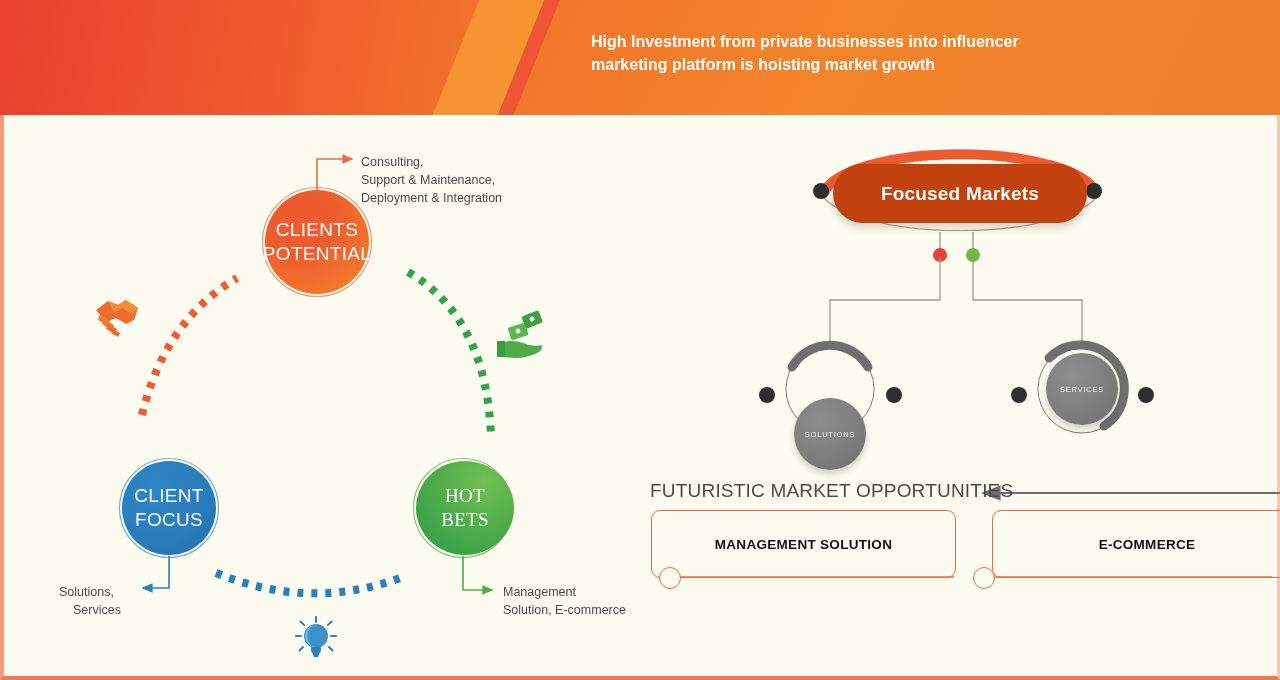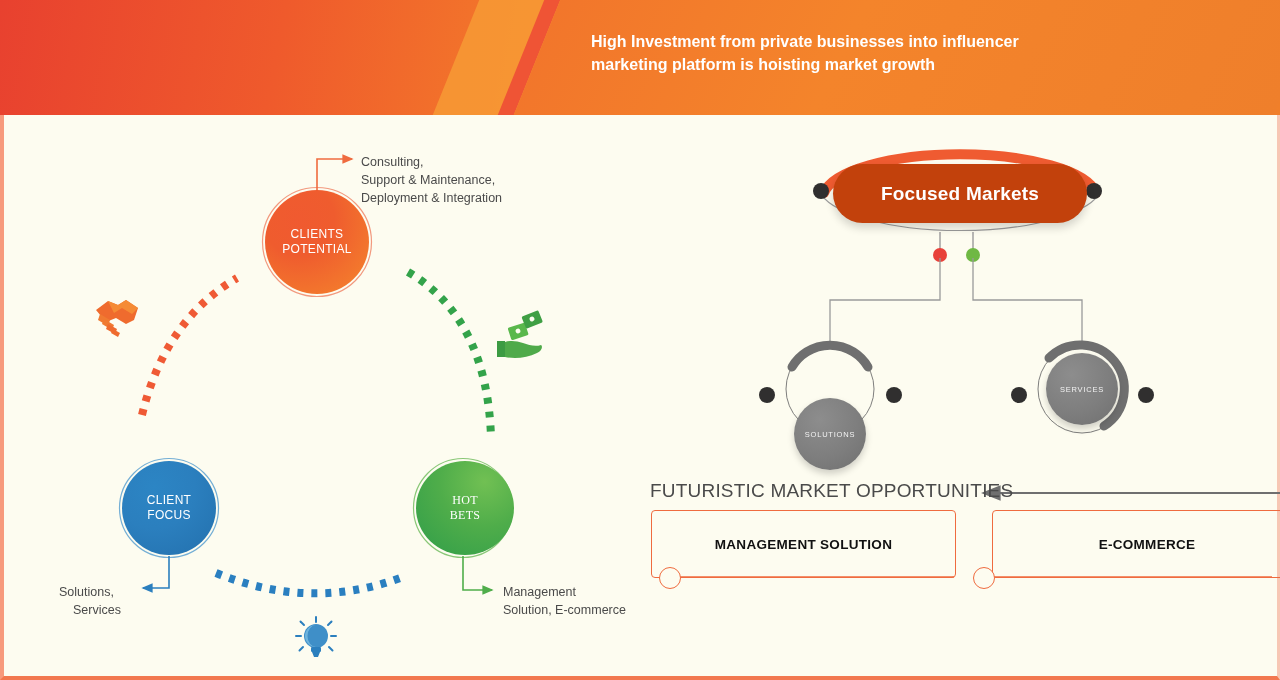--- a/index.html
+++ b/index.html
@@ -94,21 +94,21 @@
 
   
   .bubble {
     position: absolute;
     border-radius: 50%;
     display: flex;
     flex-direction: column;
     align-items: center;
     justify-content: center;
     color: #ffffff;
-    font-size: 12px;
+    font-size: 19px;
     line-height: 1.26;
     text-align: center;
     letter-spacing: 0.3px;
     z-index: 6;
   }
   .bubble-clients {
     left: 265px; top: 190px;
     width: 104px; height: 104px;
     background: radial-gradient(circle at 32% 28%, #f05a30 0%, #ef5c2e 35%, #f5862c 100%);
   }
@@ -169,21 +169,21 @@
     font-size: 19px;
     letter-spacing: 0.2px;
     white-space: nowrap;
     z-index: 6;
   }
   .opp-box {
     position: absolute;
     top: 510px;
     height: 66px;
     border: 1.6px solid #ef6b3f;
-    border-radius: 4px;
+    border-radius: 9px;
     background: transparent;
     display: flex;
     align-items: center;
     justify-content: center;
     color: #111111;
     font-size: 13.5px;
     font-weight: bold;
     letter-spacing: 0.3px;
     z-index: 6;
   }

